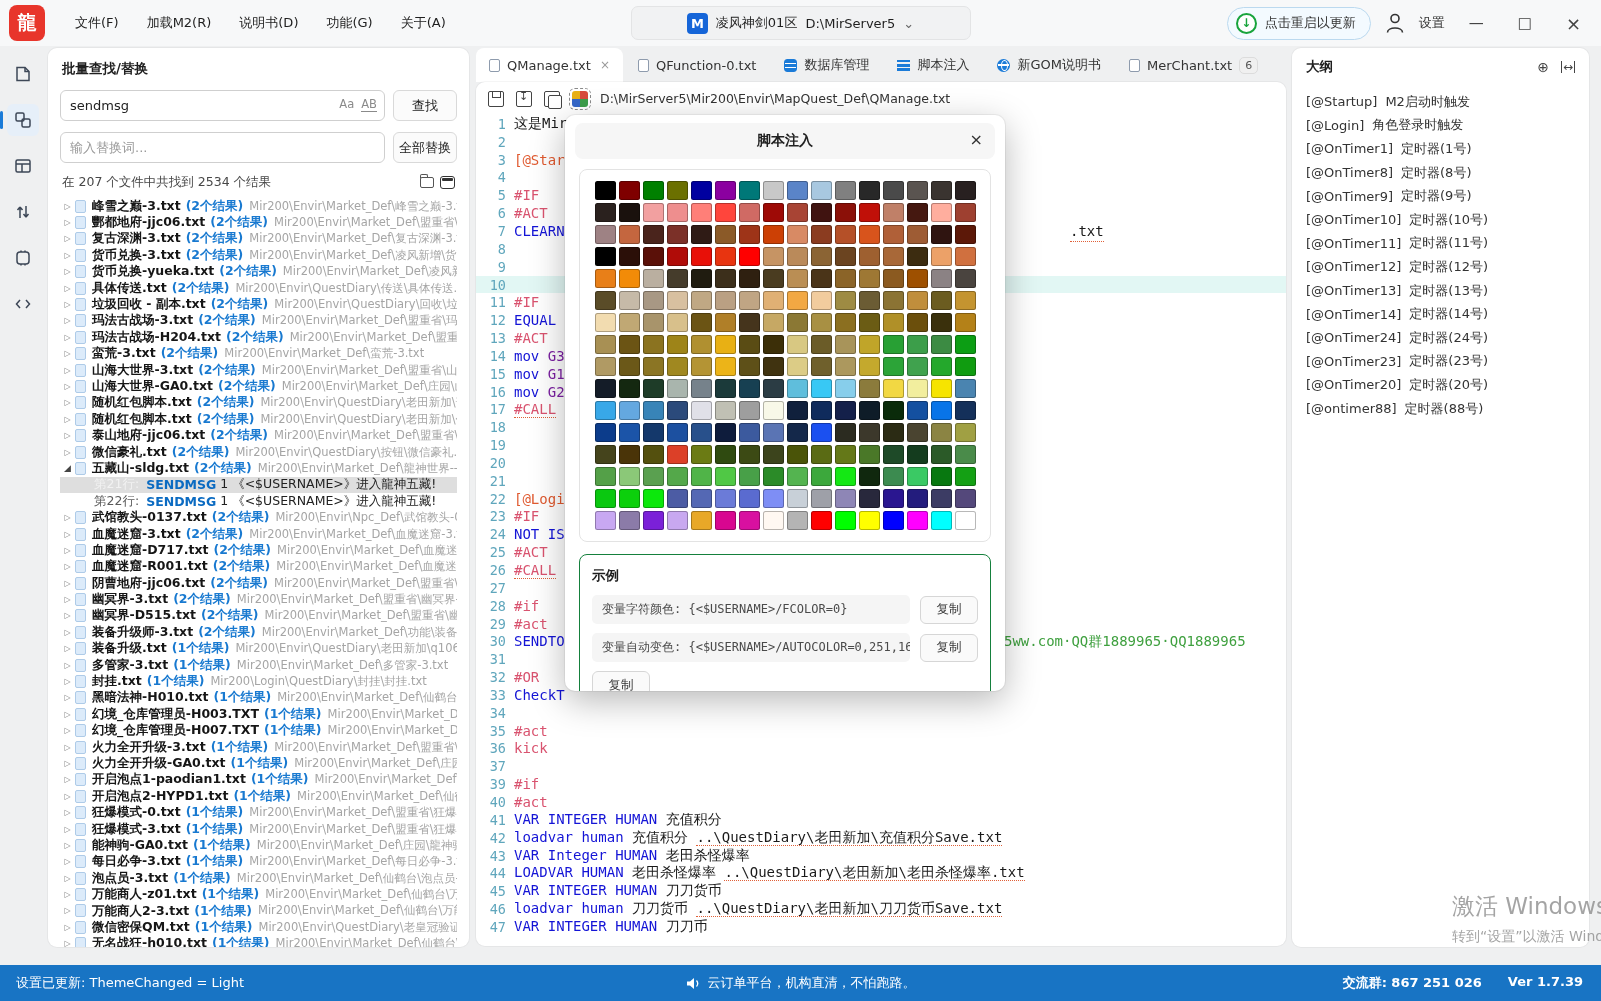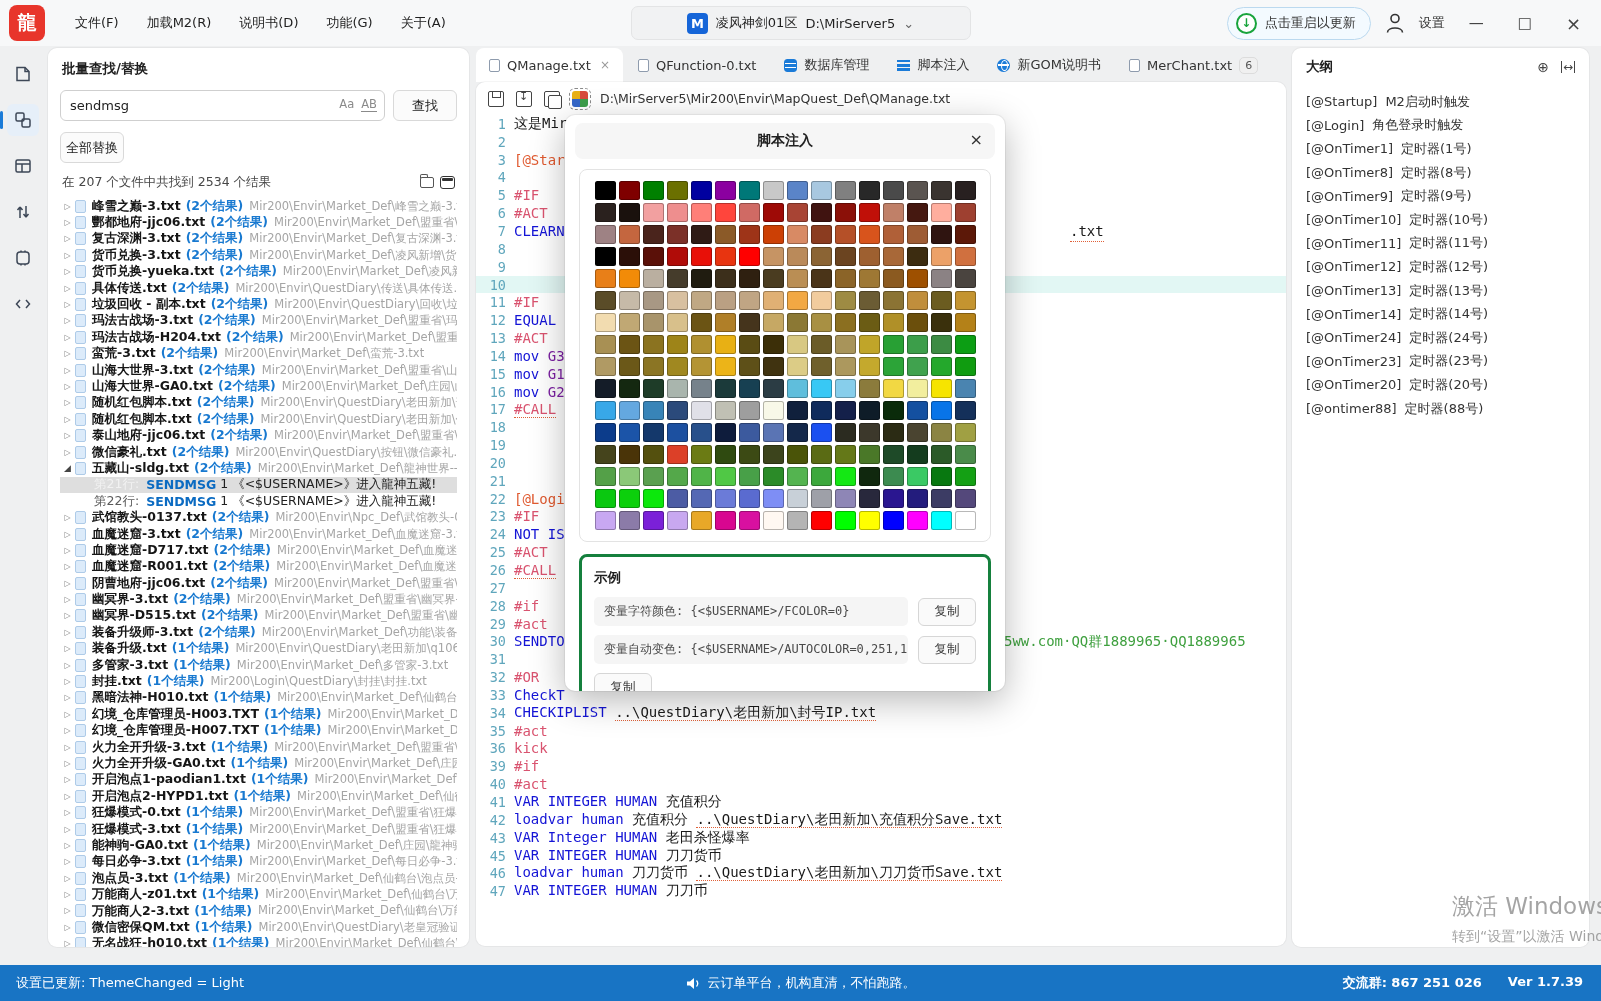--- a/index.html
+++ b/index.html
@@ -111,21 +111,21 @@
   .orow { height:23.6px; display:flex; align-items:center; font-size:13px; color:#333; white-space:nowrap; overflow:hidden; }
   .otag { margin-right:8px; }
 
   
   .dialog { position:absolute; left:565px; top:115px; width:440px; height:576px; background:#fff; border-radius:10px; box-shadow:0 10px 35px rgba(0,0,0,0.28), 0 0 0 1px rgba(0,0,0,0.05); z-index:40; overflow:hidden; }
   .dlg-head { margin:8px 10px 0 10px; height:36px; background:#F6F6F6; border-radius:8px; display:flex; align-items:center; justify-content:center; position:relative; font-weight:bold; font-size:14px; color:#222; }
   .dlg-x { position:absolute; right:12px; top:7px; font-size:16px; color:#333; font-weight:normal; }
   .pal-card { margin:10px 14px 12px 14px; border:1px solid #E3E3E3; border-radius:8px; padding:11px; }
   .pal-grid { display:grid; grid-template-columns:repeat(16,21px); grid-auto-rows:19px; gap:3px; justify-content:center; }
   .pal-cell { border-radius:2.5px; box-shadow:inset 0 0 0 1px rgba(0,0,0,0.28); }
-  .ex-card { margin:10px 14px; border:3px solid #15803d; border-radius:8px; padding:12px; }
+  .ex-card { margin:10px 14px; border:1px solid #15803d; border-radius:8px; padding:12px; }
   .ex-title { font-weight:bold; font-size:13.5px; margin-bottom:10px; }
   .exrow { display:flex; align-items:center; margin-bottom:9px; gap:10px; }
   .exlabel { flex:1; background:#F5F5F5; border-radius:5px; height:29px; display:flex; align-items:center; padding:0 10px; font-family:"DejaVu Sans Mono","Liberation Mono",monospace; font-size:12px; color:#4a4a4a; white-space:nowrap; overflow:hidden; }
   .exbtn { width:58px; height:28px; background:#FAFAFA; border:1px solid #D6D6D6; border-radius:6px; font-size:12.5px; color:#333; font-family:inherit; }
 
   
   .statusbar { position:absolute; left:0; top:965px; width:1601px; height:36px; background:#1874C4; color:#fff; display:flex; align-items:center; font-size:13px; z-index:50; }
   .sb-left { margin-left:16px; }
   .sb-center { position:absolute; left:50%; transform:translateX(-50%); display:flex; align-items:center; gap:8px; }
   .sb-right { margin-left:auto; margin-right:18px; display:flex; gap:26px; font-weight:bold; }
@@ -214,20 +214,23 @@
     <div class="sp-inputwrap">
       <input class="sp-input" value="sendmsg" style="">
       <div class="in-icons">
         <span>Aa</span>
         <span class="wi">AB</span>
       </div>
     </div>
     <button class="sp-btn">查找</button>
   </div>
   <div class="sp-row">
+    <div class="sp-inputwrap">
+      <input class="sp-input" placeholder="输入替换词..." style="">
+    </div>
     <button class="sp-btn">全部替换</button>
   </div>
   <div class="sp-summary">
     <span>在 207 个文件中共找到 2534 个结果</span>
     <span class="sum-icons">
       <span class="ic-folder"></span>
       <span class="ic-card"></span>
     </span>
   </div>
   <div class="results" id="results">
@@ -616,28 +619,30 @@
       <div class="cl"><span class="ln">24</span><span class="lc"><span class="c-kw">NOT IS</span></span></div>
       <div class="cl"><span class="ln">25</span><span class="lc"><span class="c-dir">#ACT</span></span></div>
       <div class="cl"><span class="ln">26</span><span class="lc"><span class="c-diru">#CALL</span></span></div>
       <div class="cl"><span class="ln">27</span><span class="lc"></span></div>
       <div class="cl"><span class="ln">28</span><span class="lc"><span class="c-dir">#if</span></span></div>
       <div class="cl"><span class="ln">29</span><span class="lc"><span class="c-dir">#act</span></span></div>
       <div class="cl"><span class="ln">30</span><span class="lc"><span class="c-kw">SENDTO</span><span class="rfrag c-green" style="left: 490px;">5ww.com·QQ群1889965·QQ1889965</span></span></div>
       <div class="cl"><span class="ln">31</span><span class="lc"></span></div>
       <div class="cl"><span class="ln">32</span><span class="lc"><span class="c-dir">#OR</span></span></div>
       <div class="cl"><span class="ln">33</span><span class="lc"><span class="c-kw">CheckT</span></span></div>
-      <div class="cl"><span class="ln">34</span><span class="lc"><span class="c-kw">CHECKIPLIST </span><span class="c-path">..\QuestDiary\老田新加\封号IP.txt</span></span></div>
+      <div class="cl"><span class="ln">34</span></div>
       <div class="cl"><span class="ln">35</span><span class="lc"><span class="c-dir">#act</span></span></div>
       <div class="cl"><span class="ln">36</span><span class="lc"><span class="c-dir">kick</span></span></div>
+      <div class="cl"><span class="ln">37</span><span class="lc"></span></div>
       <div class="cl"><span class="ln">39</span><span class="lc"><span class="c-dir">#if</span></span></div>
       <div class="cl"><span class="ln">40</span><span class="lc"><span class="c-dir">#act</span></span></div>
       <div class="cl"><span class="ln">41</span><span class="lc"><span class="c-kw">VAR INTEGER HUMAN </span><span class="c-plain">充值积分</span></span></div>
       <div class="cl"><span class="ln">42</span><span class="lc"><span class="c-kw">loadvar human </span><span class="c-plain">充值积分 </span><span class="c-path">..\QuestDiary\老田新加\充值积分Save.txt</span></span></div>
       <div class="cl"><span class="ln">43</span><span class="lc"><span class="c-kw">VAR Integer HUMAN </span><span class="c-plain">老田杀怪爆率</span></span></div>
+      <div class="cl"><span class="ln">44</span><span class="lc"><span class="c-kw">LOADVAR HUMAN </span><span class="c-plain">老田杀怪爆率 </span><span class="c-path">..\QuestDiary\老田新加\老田杀怪爆率.txt</span></span></div>
       <div class="cl"><span class="ln">45</span><span class="lc"><span class="c-kw">VAR INTEGER HUMAN </span><span class="c-plain">刀刀货币</span></span></div>
       <div class="cl"><span class="ln">46</span><span class="lc"><span class="c-kw">loadvar human </span><span class="c-plain">刀刀货币 </span><span class="c-path">..\QuestDiary\老田新加\刀刀货币Save.txt</span></span></div>
       <div class="cl"><span class="ln">47</span><span class="lc"><span class="c-kw">VAR INTEGER HUMAN </span><span class="c-plain">刀刀币</span></span></div>
     </div>
 </div>
 
 <div class="card outline">
   <div class="o-head">
     <span class="o-title">大纲</span>
     <span class="o-icons">

